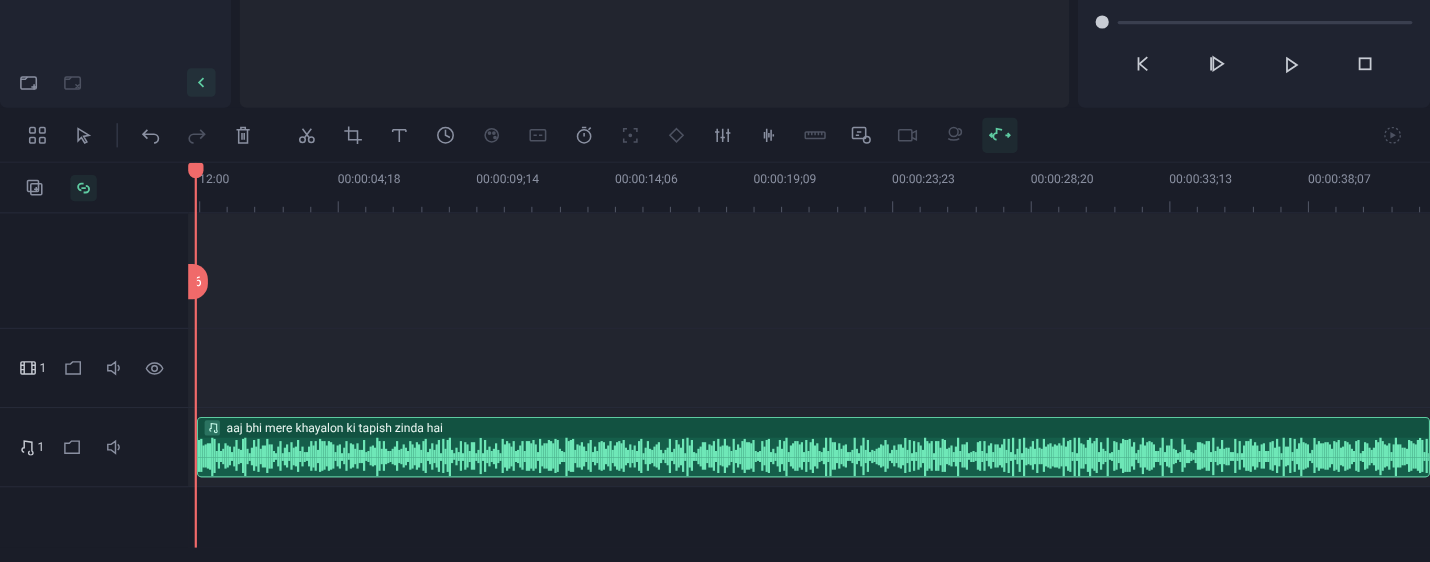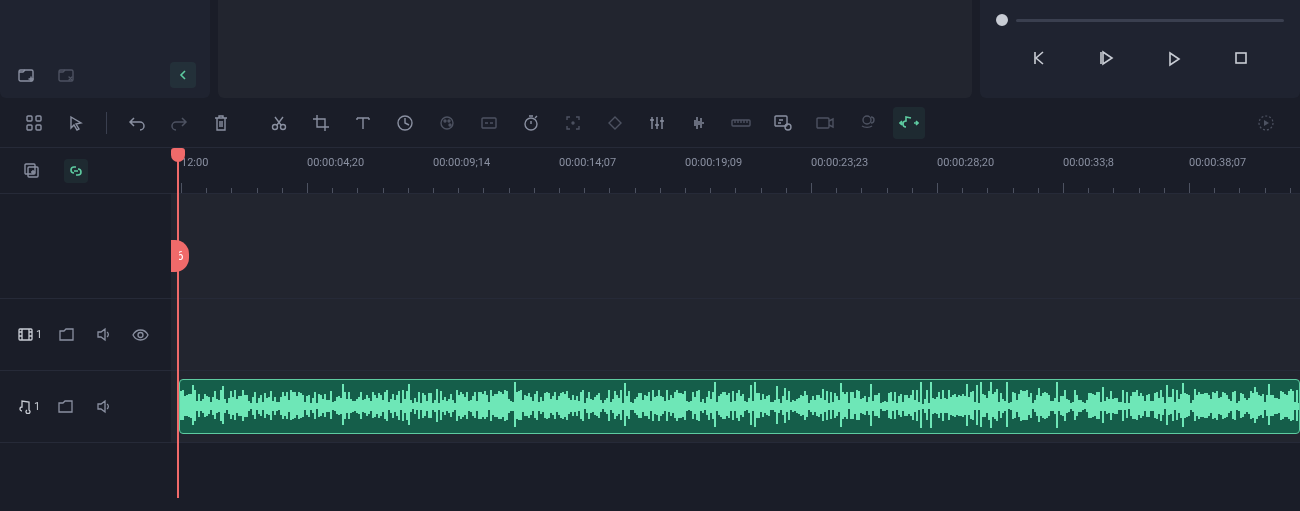--- a/index.html
+++ b/index.html
@@ -560,39 +560,47 @@
           <div class="tick minor" style="left: 942.4px;"></div>
           <div class="tick minor" style="left: 967.6px;"></div>
           <div class="tick minor" style="left: 992.8px;"></div>
           <div class="tick major" style="left: 1018px;"></div>
           <div class="tick minor" style="left: 1043.2px;"></div>
           <div class="tick minor" style="left: 1068.4px;"></div>
           <div class="tick minor" style="left: 1093.6px;"></div>
           <div class="tick minor" style="left: 1118.8px;"></div>
         </div>
     <div class="ruler-label" style="left: 10px;">12:00</div>
-        <div class="ruler-label" style="left: 136px;">00:00:04;20</div>
+        <div class="ruler-label" style="left: 136px;">00:00:04;18</div>
         <div class="ruler-label" style="left: 262px;">00:00:09;14</div>
-        <div class="ruler-label" style="left: 388px;">00:00:14;07</div>
+        <div class="ruler-label" style="left: 388px;">00:00:14;06</div>
         <div class="ruler-label" style="left: 514px;">00:00:19;09</div>
         <div class="ruler-label" style="left: 640px;">00:00:23;23</div>
         <div class="ruler-label" style="left: 766px;">00:00:28;20</div>
-        <div class="ruler-label" style="left: 892px;">00:00:33;8</div>
+        <div class="ruler-label" style="left: 892px;">00:00:33;13</div>
         <div class="ruler-label" style="left: 1018px;">00:00:38;07</div>
       </div>
     <div class="playhead">
       <div class="playhead-handle"></div>
     </div>
     <div class="marker-handle">
         <span>6</span>
       </div>
     <div class="track-lane lane-spacer"></div>
     <div class="track-lane lane-video"></div>
     <div class="track-lane lane-audio">
       <div class="audio-clip">
+        <div class="clip-header">
+          <span class="music-ico">
+            <svg width="9" height="10" viewBox="0 0 9 10" fill="none" stroke="#cfe" stroke-width="1">
+                <path d="M3 8 A1.3 1.3 0 1 1 3 5.4 V1 L8 1.6 V7 A1.3 1.3 0 1 1 6.5 7"></path>
+              </svg>
+          </span>
+          <span>aaj bhi mere khayalon ki tapish zinda hai</span>
+        </div>
         <div class="waveform" id="waveform">
             <div class="wave-bar" style="left: 0px; height: 15.4024px;"></div>
             <div class="wave-bar down" style="left: 0px; height: 13.092px;"></div>
             <div class="wave-bar" style="left: 2px; height: 16.4258px;"></div>
             <div class="wave-bar down" style="left: 2px; height: 13.962px;"></div>
             <div class="wave-bar" style="left: 4px; height: 10.867px;"></div>
             <div class="wave-bar down" style="left: 4px; height: 9.23697px;"></div>
             <div class="wave-bar" style="left: 6px; height: 11.3432px;"></div>
             <div class="wave-bar down" style="left: 6px; height: 9.64169px;"></div>
             <div class="wave-bar" style="left: 8px; height: 12.8419px;"></div>

